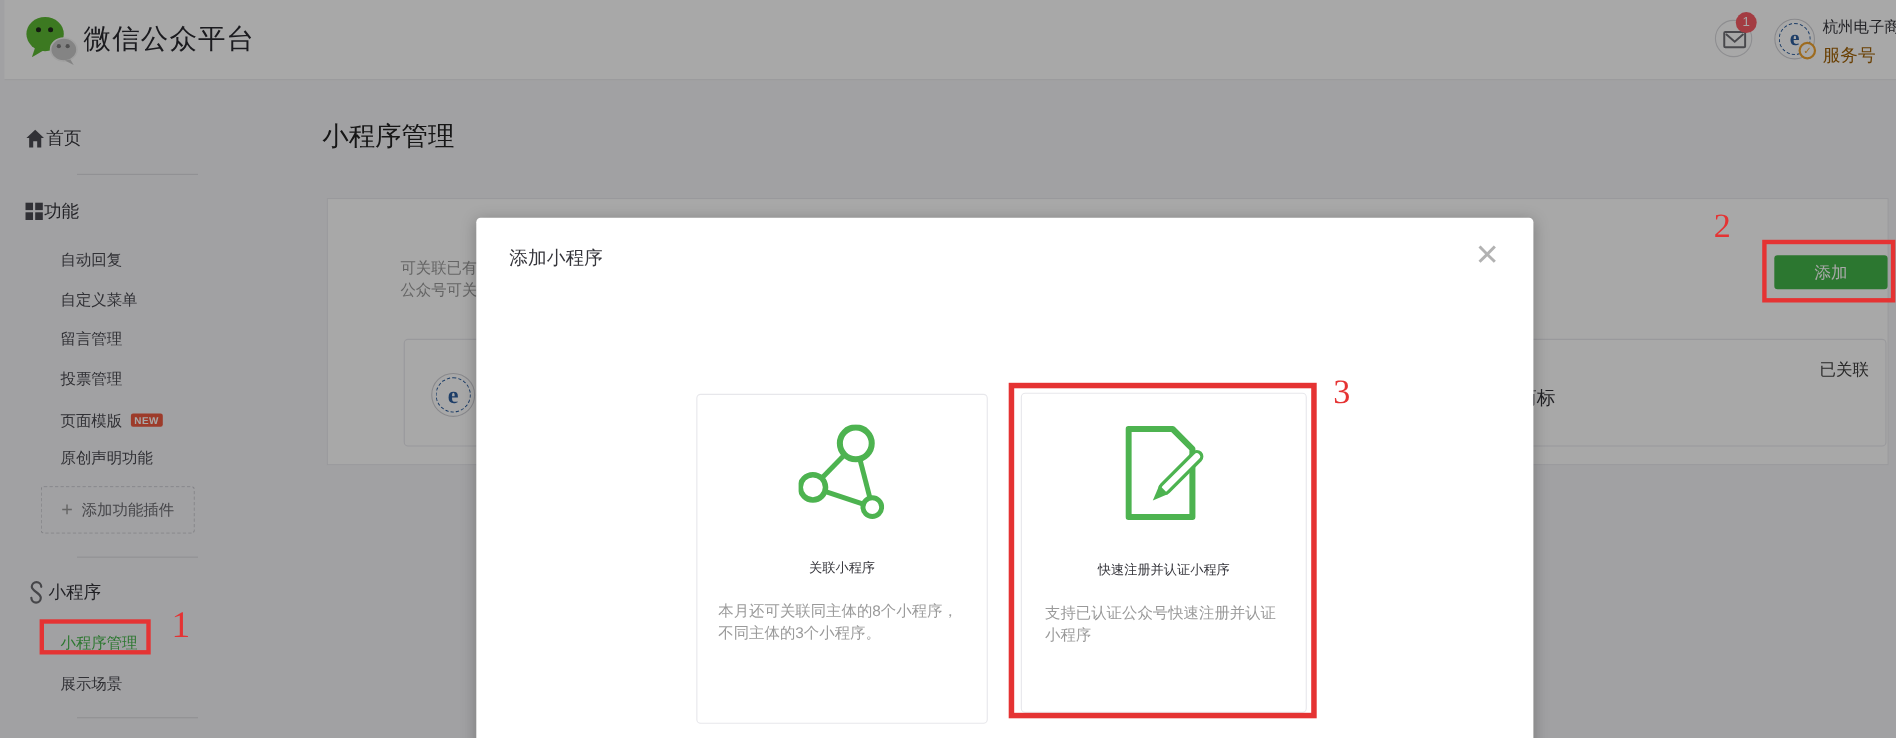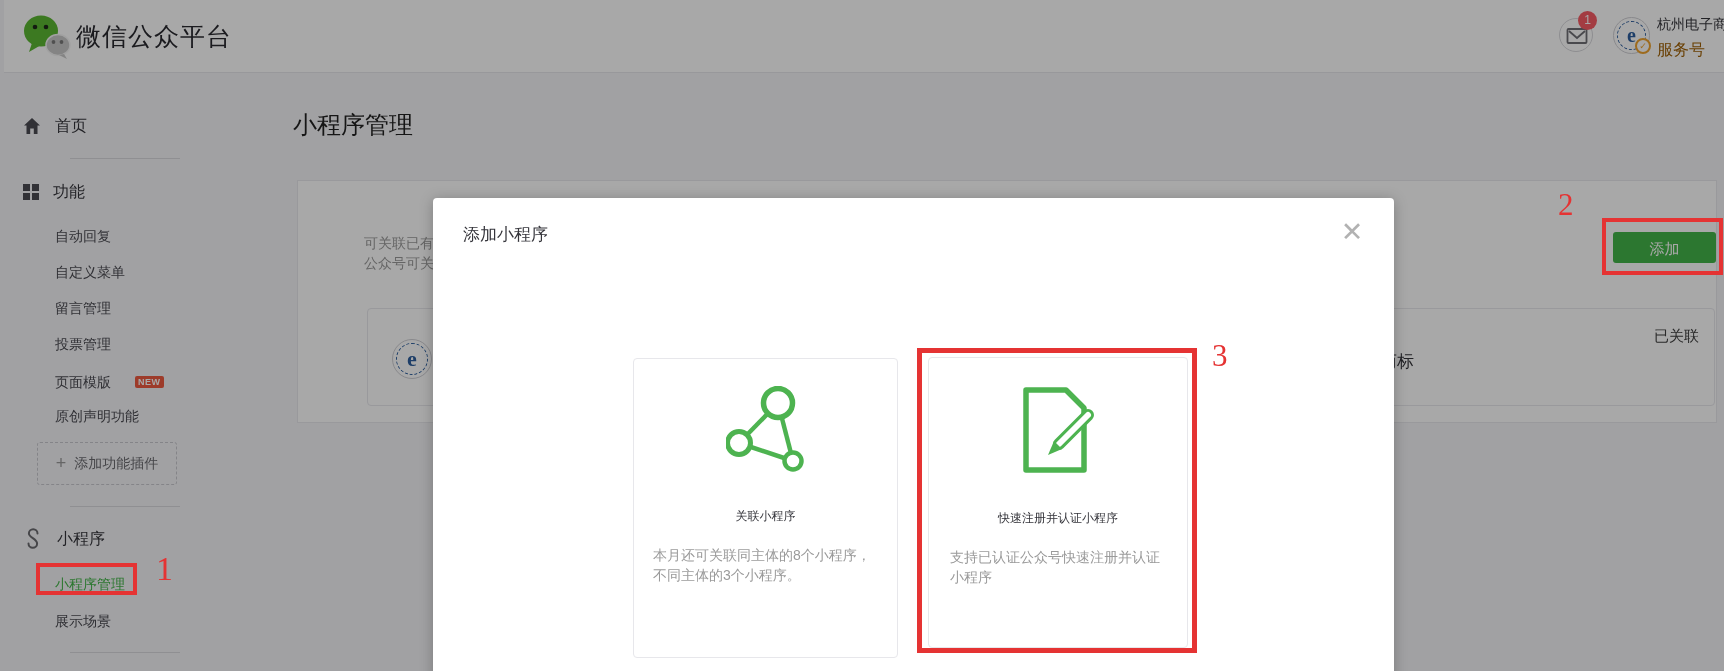--- a/index.html
+++ b/index.html
@@ -22,26 +22,26 @@
   .seal{position:relative;width:100%;height:100%;border-radius:50%;}
   .seal .ring{position:absolute;left:8%;top:8%;width:84%;height:84%;border:1px dashed #2e5f9e;border-radius:50%;}
   .seal .letter{position:absolute;left:0;top:0;width:100%;height:100%;text-align:center;color:#2e5f9e;font-weight:bold;font-family:"Liberation Serif","DejaVu Serif",serif;}
   .avatar .letter{font-size:20px;line-height:35px;}
   .verified{position:absolute;left:1631px;top:38px;width:16px;height:16px;border-radius:50%;background:#fff;border:2px solid #efa32f;color:#efa32f;font-size:9px;line-height:12px;text-align:center;font-weight:bold;}
   .acct-name{position:absolute;left:1653px;top:16px;font-size:14px;color:#35353b;white-space:nowrap;}
   .acct-type{position:absolute;left:1653px;top:40px;font-size:16px;color:#a16207;white-space:nowrap;}
 
   
   .sidebar{position:absolute;left:0;top:73px;width:260px;height:598px;z-index:1;}
-  .nav-row{position:absolute;left:23px;display:flex;align-items:center;gap:14px;height:26px;cursor:pointer;}
+  .nav-row{position:absolute;left:23px;display:flex;align-items:center;gap:1px;height:26px;cursor:pointer;}
   .nav-row .lbl{font-size:16px;color:#35353b;}
   .nav-sub{position:absolute;left:55px;height:22px;line-height:22px;font-size:14px;color:#4b4b52;cursor:pointer;white-space:nowrap;display:flex;align-items:center;text-align:center;}
   .nav-sub.active span{color:#44b549;}
   .divider{position:absolute;left:70px;width:110px;height:1px;background:#dadade;}
-  .new-badge{display:inline-block;margin-left:24px;background:#ee5a40;color:#fff;font-size:9px;font-weight:bold;line-height:12px;padding:0 3px;border-radius:2px;letter-spacing:0.5px;}
+  .new-badge{display:inline-block;margin-left:8px;background:#ee5a40;color:#fff;font-size:9px;font-weight:bold;line-height:12px;padding:0 3px;border-radius:2px;letter-spacing:0.5px;}
   .add-plugin{position:absolute;left:37px;top:369px;width:140px;height:43px;border:1px dashed #c9c9cf;border-radius:3px;color:#6b6b70;font-size:14px;display:flex;align-items:center;justify-content:center;gap:8px;cursor:pointer;}
   .add-plugin .plus{color:#9a9a9a;font-size:18px;font-weight:400;}
 
   
   .page-title{position:absolute;left:293px;top:108px;font-size:24px;line-height:34px;color:#222;z-index:1;}
   .panel{position:absolute;left:297px;top:180px;width:1420px;height:243px;background:#fff;border:1px solid #e8e8ed;z-index:1;}
   .intro{position:absolute;left:66px;top:52px;font-size:14px;line-height:20px;color:#9a9a9a;white-space:nowrap;}
   .add-btn{position:absolute;left:1315px;top:51px;width:103px;height:31px;background:#44b549;border:none;border-radius:3px;color:#fff;font-size:15px;line-height:31px;text-align:center;cursor:pointer;}
   .list-card{position:absolute;left:69px;top:127px;width:1348px;height:98px;border:1px solid #e8e8ed;border-radius:4px;background:#fff;}
   .list-card .seal-wrap{position:absolute;left:24px;top:30px;width:40px;height:40px;border-radius:50%;border:1px solid #d0d0d5;}

